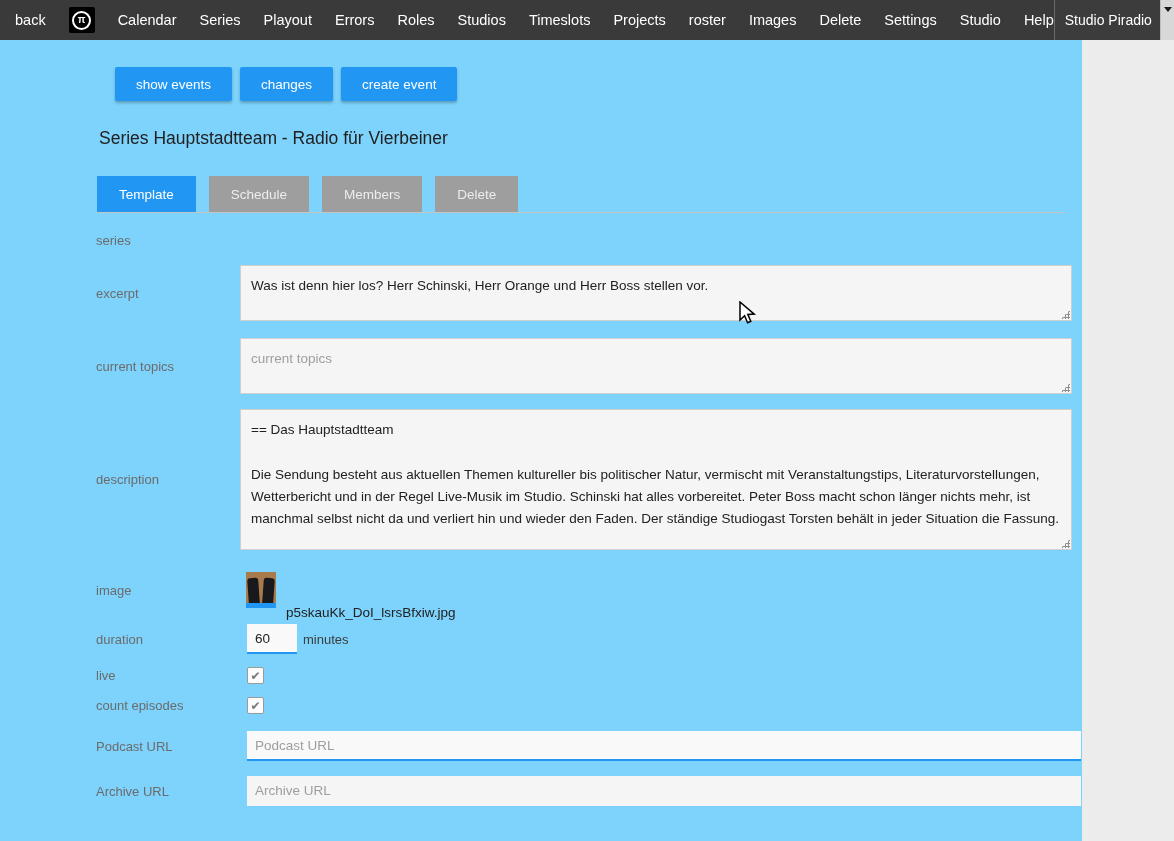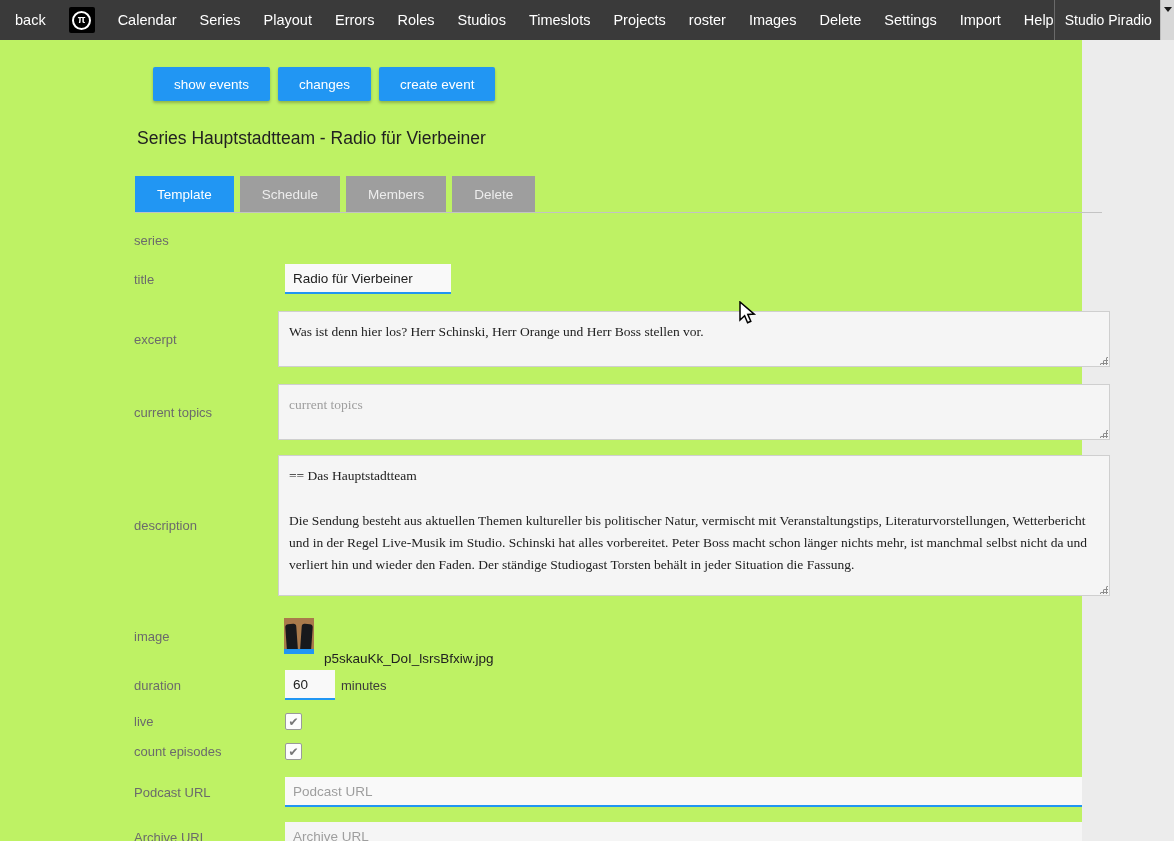--- a/index.html
+++ b/index.html
@@ -39,34 +39,33 @@
     border-left:1px solid #bdbdbd;
   }
   .sel-strip::after {
     content:""; position:absolute; top:7px; left:3px;
     border-left:4px solid transparent; border-right:4px solid transparent;
     border-top:5px solid #1a1a1a;
   }
   
   .page {
     position:absolute; top:40px; left:0; width:1082px; height:801px;
-    background:#bef264;
-    padding-left:38px;
+    background:#7dd3fc;
   }
   .toolbar { padding:27px 0 0 115px; display:flex; gap:8px; }
   .btn {
     background:#2196f3; color:#fff; border:none; height:34px;
     padding:0 21px; font-size:13.5px; font-family:"Liberation Sans",sans-serif;
     border-radius:2px; cursor:pointer;
     box-shadow:0 2px 3px rgba(0,0,0,0.25);
   }
   .page-title { margin:27px 0 0 99px; font-size:17.5px; color:#212121; font-weight:400; }
   
   .tabs {
-    margin:27px 0 0 97px; width:967px; display:flex; gap:6px;
+    margin:27px 0 0 97px; width:967px; display:flex; gap:13px;
     border-bottom:1px solid #c3c3c3;
   }
   .tab {
     height:36px; padding:0 22px; display:flex; align-items:center;
     background:#9e9e9e; color:#ededed; font-size:13.5px; cursor:pointer;
     white-space:nowrap;
   }
   .tab.active { background:#2196f3; color:#fff; }
   
   .form { padding-left:96px; }
@@ -75,21 +74,21 @@
   .txt-input {
     background:#f9f9f9; border:none; border-bottom:2px solid #2196f3;
     height:30px; padding:0 8px; font-size:13.5px; color:#212121;
     font-family:"Liberation Sans",sans-serif; margin-left:7px;
   }
   .txt-input::placeholder { color:#9e9e9e; }
   .ta-wrap { position:relative; }
   textarea {
     display:block; background:#f5f5f5; border:1px solid #cfcfcf;
     width:832px; padding:9px 10px; font-size:13.5px; line-height:1.65;
-    color:#212121; font-family:Liberation Serif, serif;
+    color:#212121; font-family:Liberation Sans, sans-serif;
     resize:none; overflow:hidden; white-space:pre-wrap;
   }
   textarea::placeholder { color:#9e9e9e; }
   .rz {
     position:absolute; right:2px; bottom:2px; width:9px; height:9px;
     background-image:radial-gradient(#8d8d8d 1px, transparent 1.2px);
     background-size:3px 3px;
     clip-path:polygon(100% 0, 100% 100%, 0 100%);
   }
   .thumb {
@@ -143,21 +142,21 @@
     <span class="navitem">Playout</span>
     <span class="navitem">Errors</span>
     <span class="navitem">Roles</span>
     <span class="navitem">Studios</span>
     <span class="navitem">Timeslots</span>
     <span class="navitem">Projects</span>
     <span class="navitem">roster</span>
     <span class="navitem">Images</span>
     <span class="navitem">Delete</span>
     <span class="navitem">Settings</span>
-    <span class="navitem">Import</span>
+    <span class="navitem">Studio</span>
     <span class="navitem">Help</span>
   </div>
   <div class="nav-right">
     <div class="nav-sep"></div>
     <div class="nav-select">
       <span class="sel-text">Studio Piradio</span>
       <span class="sel-strip"></span>
     </div>
     <div class="nav-select">
       <span class="sel-text">Project 88vier</span>
@@ -183,24 +182,20 @@
     <div class="tab">Members</div>
     <div class="tab">Delete</div>
   </div>
 
   <div class="form">
 
     <div class="row r-series">
       <span class="lbl">series</span>
     </div>
 
-    <div class="row r-title">
-      <span class="lbl">title</span>
-      <input class="txt-input w-small" value="Radio für Vierbeiner" style="">
-    </div>
 
     <div class="row r-excerpt">
       <span class="lbl">excerpt</span>
       <div class="ta-wrap">
         <textarea style="height: 56px;">Was ist denn hier los? Herr Schinski, Herr Orange und Herr Boss stellen vor.</textarea>
         <span class="rz"></span>
       </div>
     </div>
 
     <div class="row r-topics">

